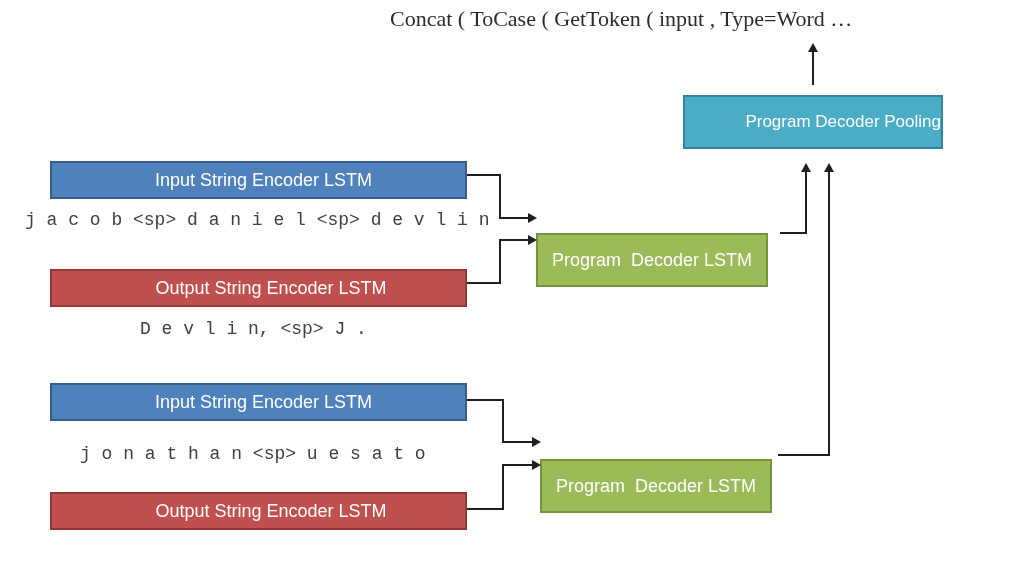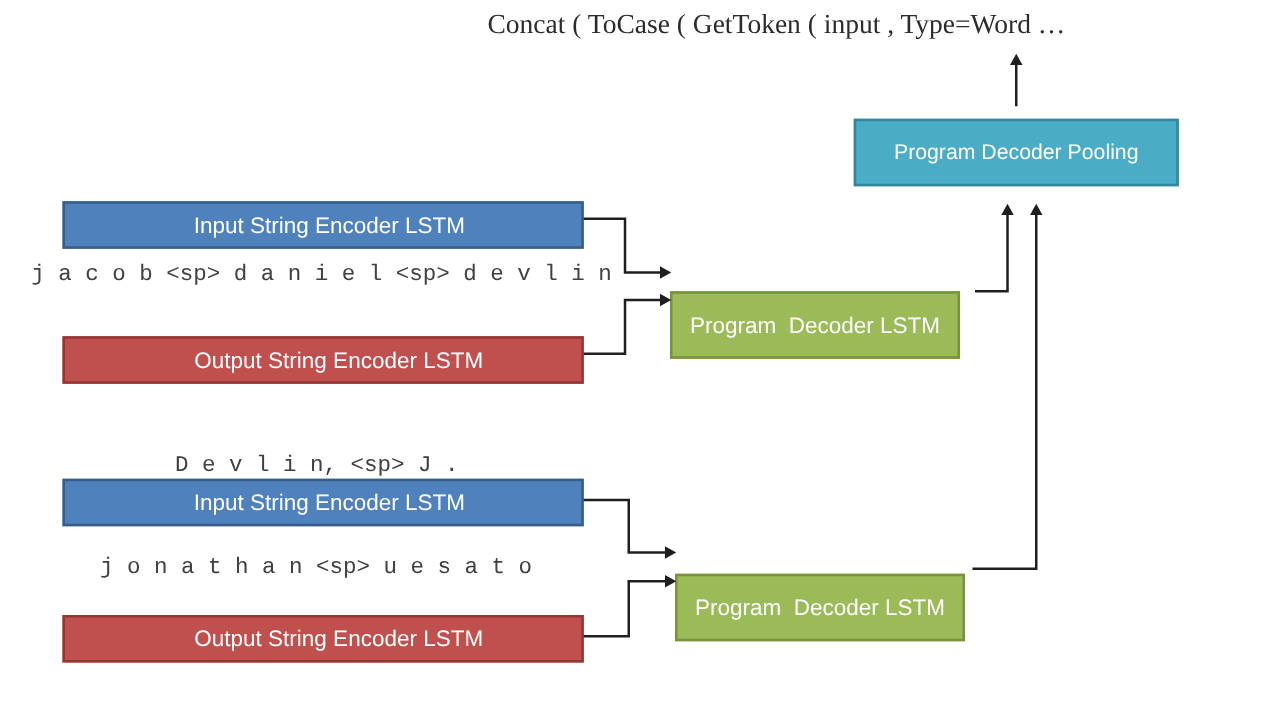--- a/index.html
+++ b/index.html
@@ -45,35 +45,35 @@
   .box.teal  { background: var(--teal-fill);  border-color: var(--teal-border); font-size: 17px; }
   #arrows { position: absolute; left: 0; top: 0; pointer-events: none; }
 </style>
 </head>
 <body>
 
 <div id="stage">
 
   <div class="program-text">Concat ( ToCase ( GetToken ( input , Type=Word …</div>
 
-  <div class="box teal" style="left:683px; top:95px; width:260px; height:54px;">
+  <div class="box teal" style="left:683px; top:95px; width:260px; height:54px;justify-content:flex-end;">
     <span>Program Decoder Pooling</span>
   </div>
 
   <div class="box blue" style="left:50px; top:161px; width:417px; height:38px;">
     <span>Input String Encoder LSTM</span>
   </div>
 
   <div class="mono" style="left:25px; top:210px;">j a c o b &lt;sp&gt; d a n i e l &lt;sp&gt; d e v l i n</div>
 
   <div class="box red" style="left:50px; top:269px; width:417px; height:38px;">
     <span>Output String Encoder LSTM</span>
   </div>
 
-  <div class="mono" style="left:140px; top:319px;margin-top:44px;">D e v l i n, &lt;sp&gt; J .</div>
+  <div class="mono" style="left:140px; top:319px;">D e v l i n, &lt;sp&gt; J .</div>
 
   <div class="box green" style="left:536px; top:203px; width:232px; height:54px;">
     <span>Program  Decoder LSTM</span>
   </div>
 
   <div class="box blue" style="left:50px; top:383px; width:417px; height:38px;">
     <span>Input String Encoder LSTM</span>
   </div>
 
   <div class="mono" style="left:80px; top:444px;">j o n a t h a n &lt;sp&gt; u e s a t o</div>

